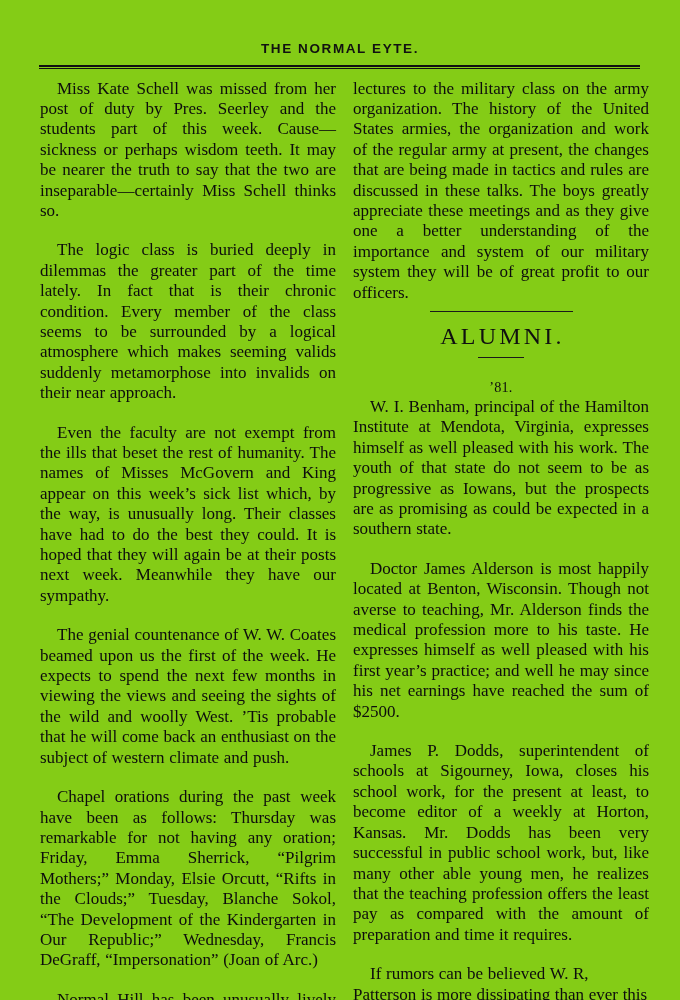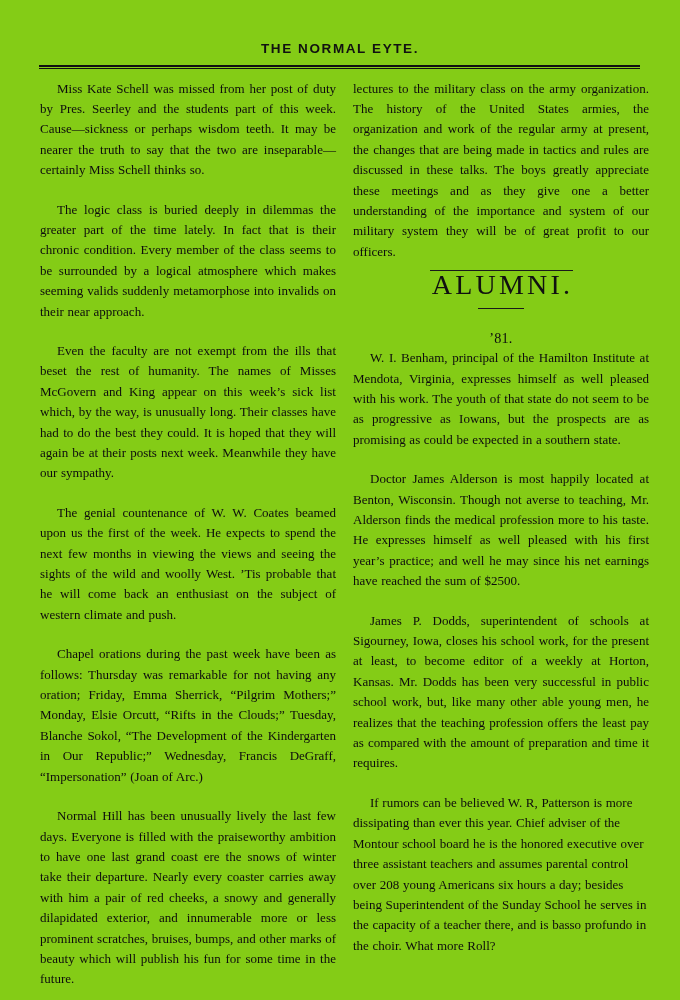--- a/index.html
+++ b/index.html
@@ -54,21 +54,21 @@
   .col {
     width: 296px;
     flex: 0 0 296px;
   }
   .col-left { margin-right: 17px; }
 
   p.para {
     margin: 0 0 0 0;
     text-indent: 17px;
     text-align: justify;
-    font-size: 13px;
+    font-size: 17px;
     line-height: 20.4px;
     word-spacing: 0.4px;
     hyphens: none;
     font-family: Liberation Serif, serif;
   }
   p.para + p.para { margin-top: 19px; }
 
   p.para.last-line-left { text-align: left; }
 
   
@@ -77,24 +77,24 @@
     text-align: center;
   }
   .rule-long {
     width: 143px;
     height: 0;
     border-top: 1px solid #1a1a1a;
     margin: 4px auto 0 auto;
   }
   .section-title {
     font-family: "Liberation Serif", "DejaVu Serif", serif;
-    font-size: 28px;
+    font-size: 24px;
     font-weight: normal;
     letter-spacing: 3.2px;
-    margin: 0 0 0 0;
+    margin: 12px 0 0 0;
     line-height: 1;
     color: #101010;
     text-indent: 3px;
   }
   .rule-short {
     width: 46px;
     height: 0;
     border-top: 1px solid #1a1a1a;
     margin: 9px auto 0 auto;
   }

